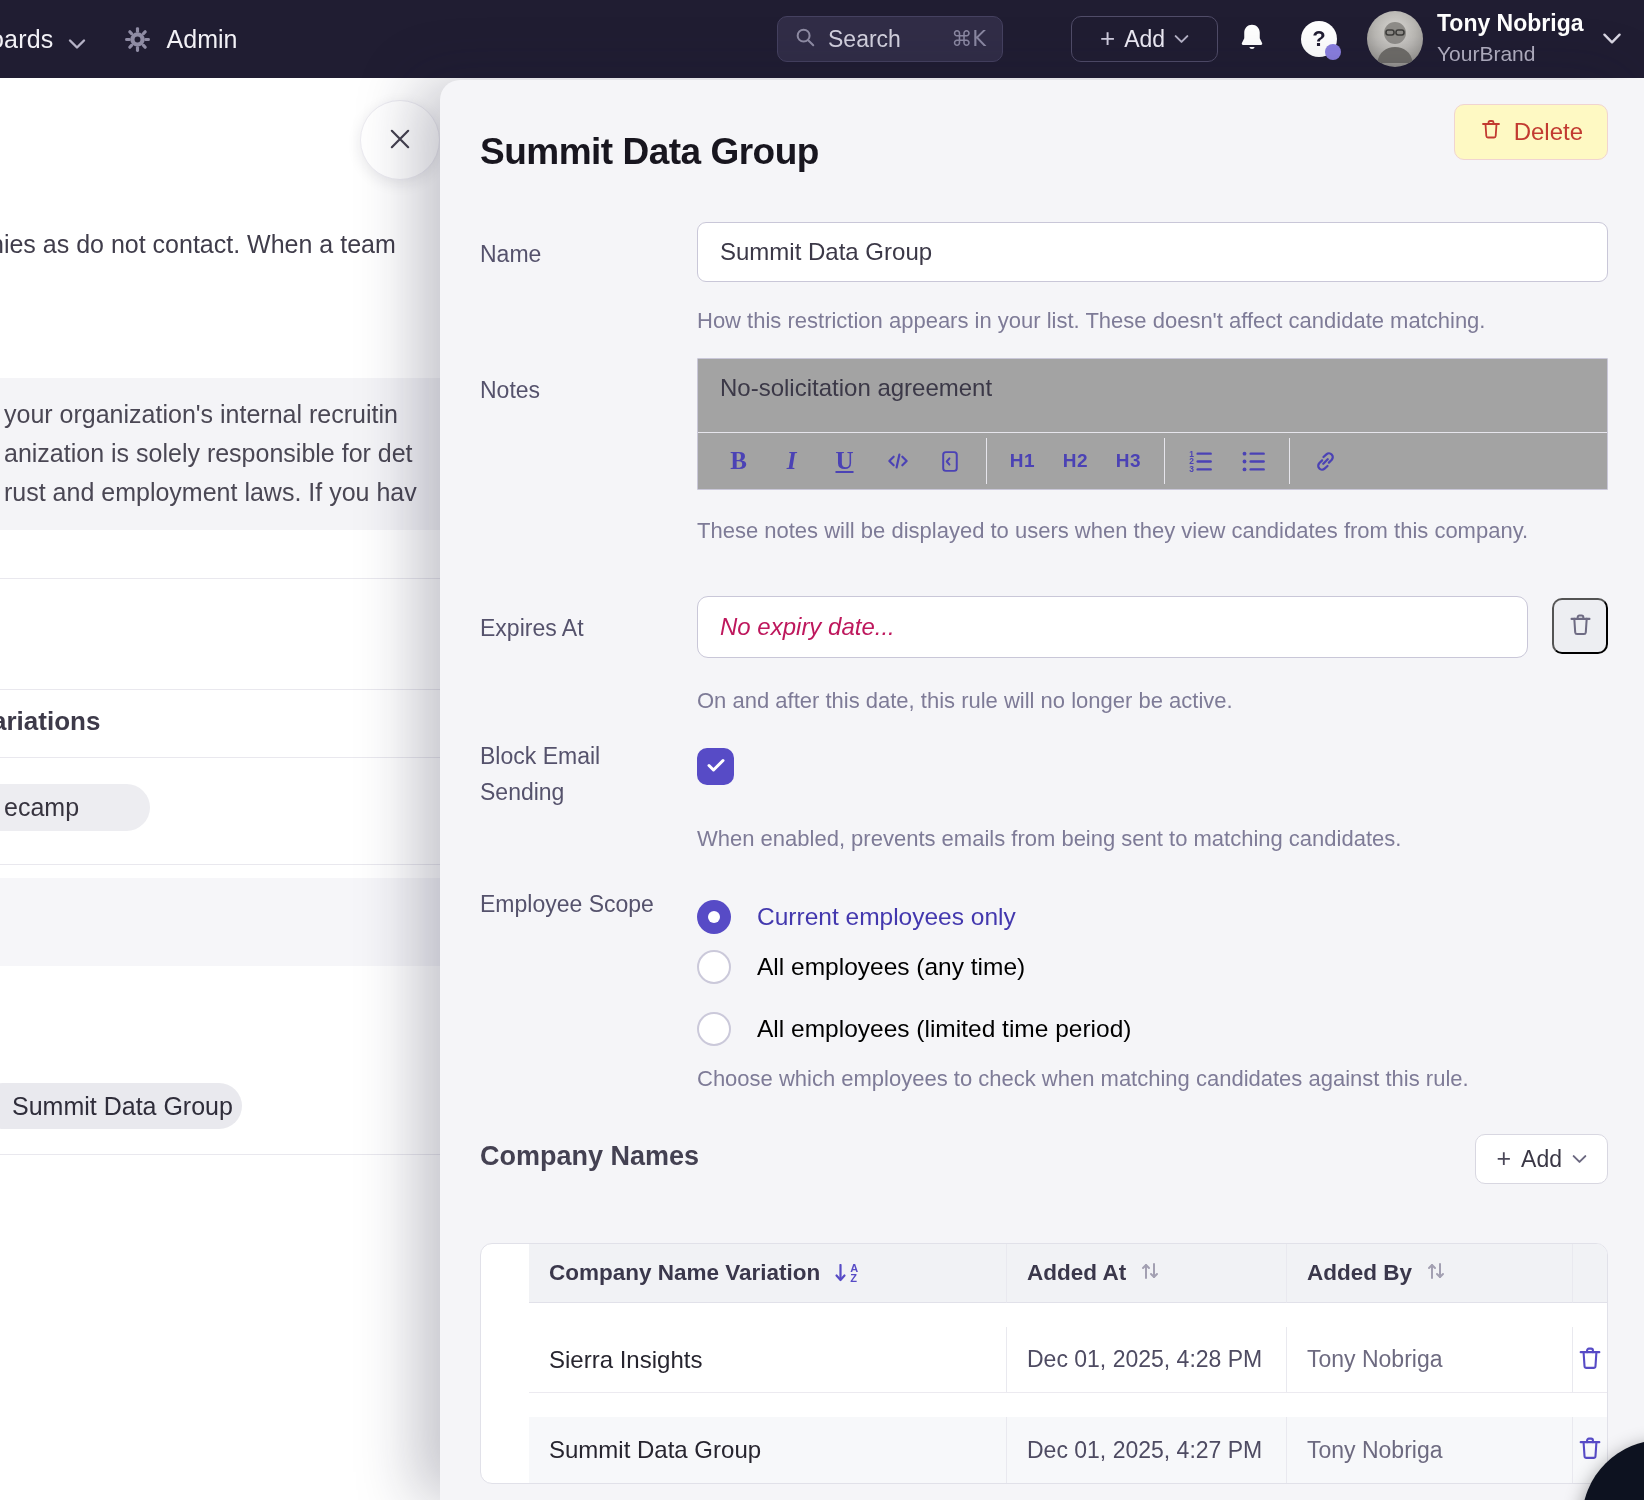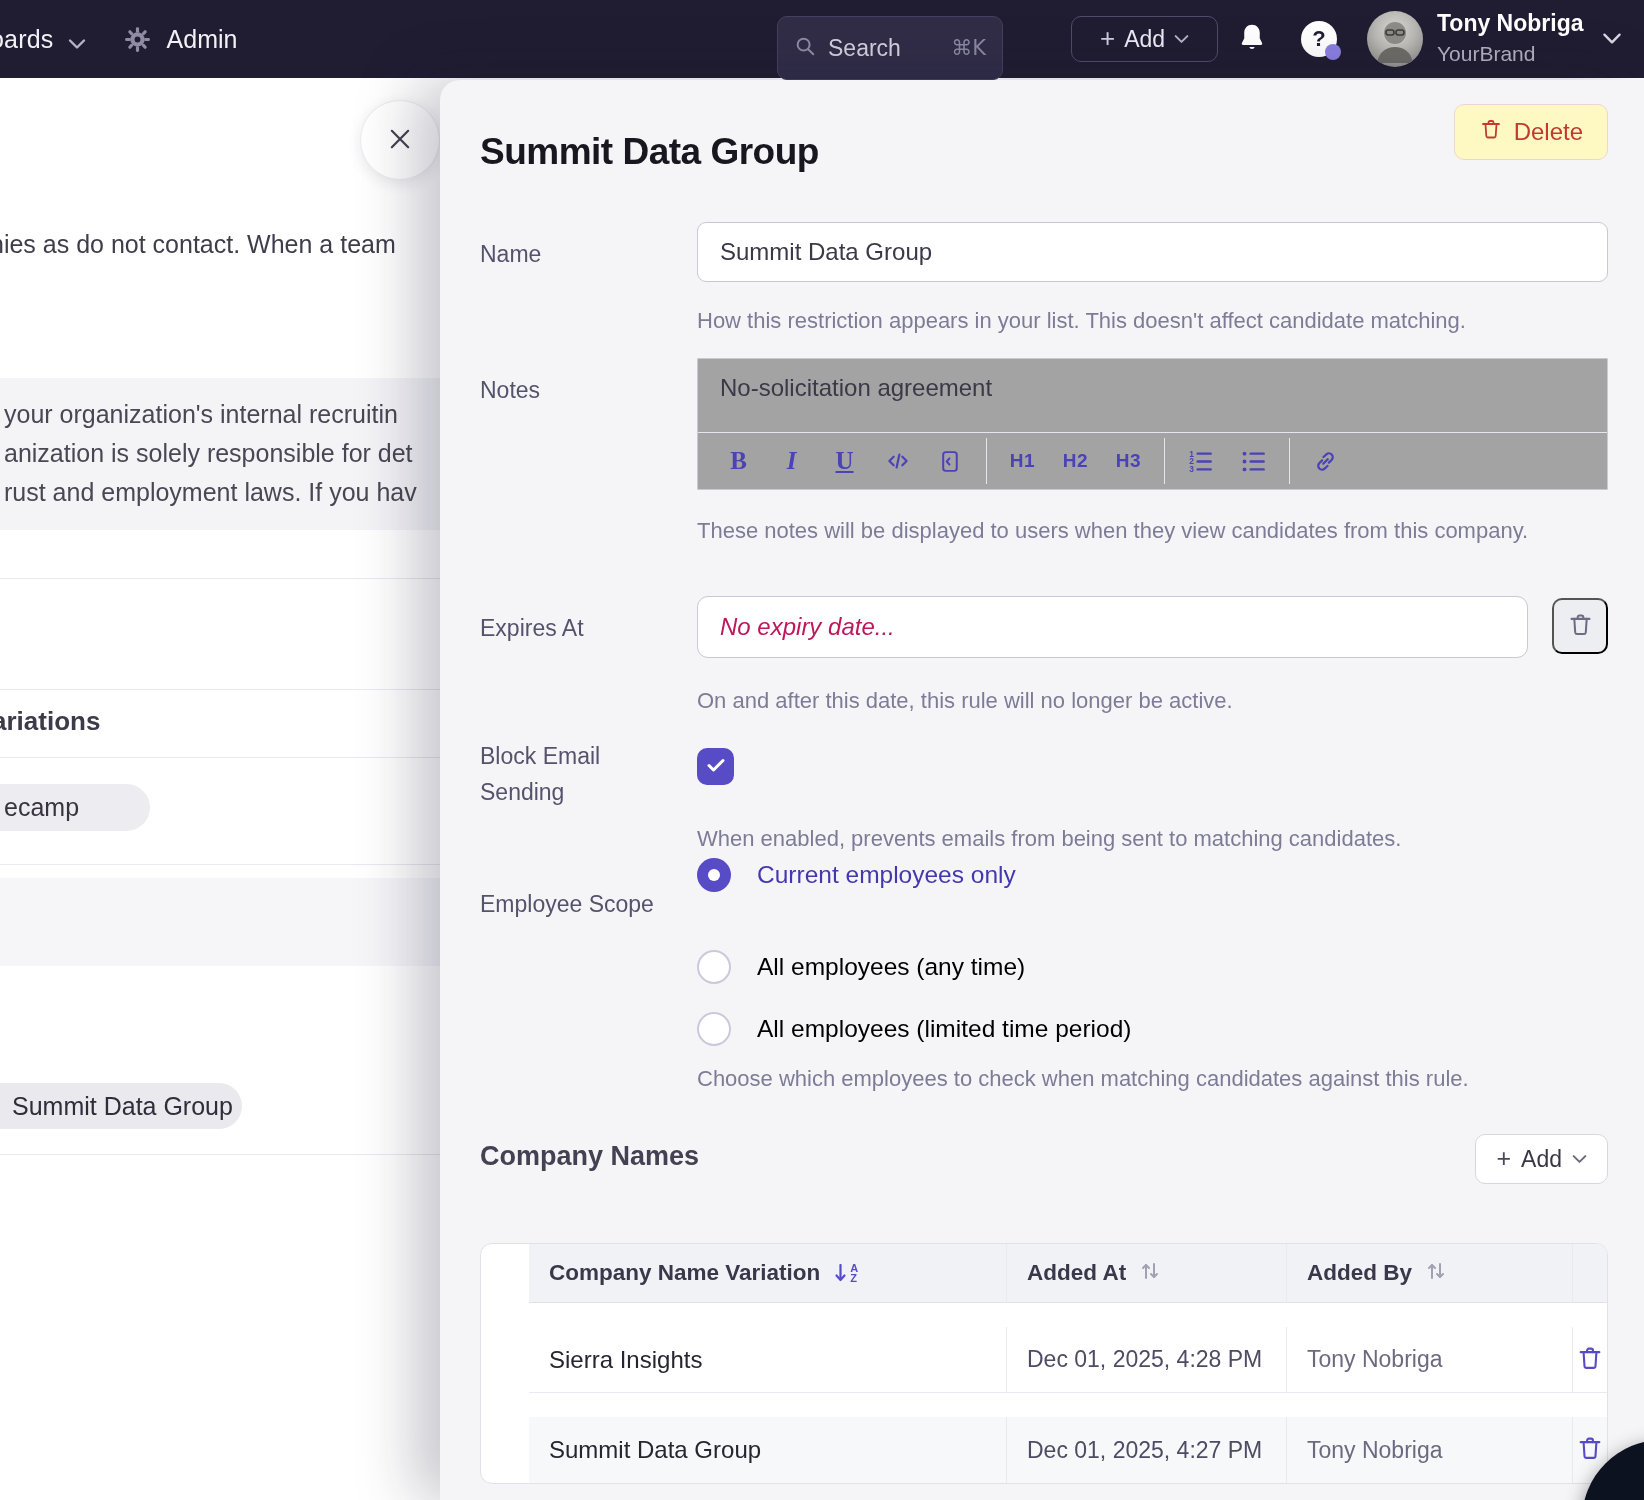--- a/index.html
+++ b/index.html
@@ -6,21 +6,21 @@
   .stage{position:relative;width:1644px;height:1500px;overflow:hidden;background:#ffffff;
          font-family:"Liberation Sans",sans-serif;-webkit-font-smoothing:antialiased;}
 
   
   .navbar{position:absolute;left:0;top:0;width:1644px;height:78px;background:#201d32;z-index:1;}
   .nav-left{position:absolute;left:-10px;top:0;height:78px;display:flex;align-items:center;color:#f2f1f6;font-size:25px;}
   .nav-left .frag{letter-spacing:.2px;}
   .nav-chev-sm{margin-left:14px;margin-top:4px;}
   .gear-wrap{margin-left:38px;display:flex;align-items:center;}
   .admin-label{margin-left:16px;}
-  .searchbox{position:absolute;left:777px;top:16px;width:226px;height:64px;background:#312d47;border:1px solid #454160;
+  .searchbox{position:absolute;left:777px;top:16px;width:226px;height:46px;background:#312d47;border:1px solid #454160;
              border-radius:10px;display:flex;align-items:center;padding:0 16px;box-sizing:border-box;}
   .searchbox .ph{color:#d3d1de;font-size:23px;margin-left:12px;flex:1;}
   .searchbox .kbd{color:#8b88a2;font-size:21px;font-family:"DejaVu Sans",sans-serif;}
   .nav-add{position:absolute;left:1071px;top:16px;width:147px;height:46px;border:1.5px solid #504c68;border-radius:10px;
            box-sizing:border-box;display:flex;align-items:center;justify-content:center;gap:9px;color:#eceaf4;font-size:23px;background:transparent;}
   .nav-add .plus{font-size:26px;font-weight:400;margin-top:-2px;color:#cfccdd;}
   .bell-wrap{position:absolute;left:1237px;top:23px;}
   .help-bub{position:absolute;left:1301px;top:21px;width:36px;height:36px;border-radius:50%;background:#fff;display:flex;
             align-items:center;justify-content:center;font-size:22px;font-weight:700;color:#201d32;}
   .help-bub .dot{position:absolute;right:-4px;bottom:-3px;width:16px;height:16px;border-radius:50%;background:#8a7fe0;}
@@ -228,21 +228,21 @@
             <path d="M6.5 7l.8 12c.1.9.8 1.5 1.6 1.5h6.2c.8 0 1.5-.6 1.6-1.5l.8-12"></path>
           </svg>
       </span>
       <span>Delete</span>
     </button>
 
     <div class="f-label" style="top:156px">Name</div>
     <div class="text-input" style="top:142px">
       <span>Summit Data Group</span>
     </div>
-    <div class="helper" style="top:224px">How this restriction appears in your list. This doesn't affect candidate matching.</div>
+    <div class="helper" style="top:224px">How this restriction appears in your list. These doesn't affect candidate matching.</div>
 
     <div class="f-label" style="top:292px">Notes</div>
     <div class="editor">
       <div class="editor-text">No-solicitation agreement</div>
       <div class="editor-divider"></div>
       <div class="toolbar">
         <span class="tb serif">B</span>
         <span class="tb serif it">I</span>
         <span class="tb serif un">U</span>
         <span class="tb">
@@ -322,21 +322,21 @@
     <div class="checkbox">
       <span>
         <svg width="24" height="24" viewBox="0 0 24 24" fill="none" stroke="#ffffff" stroke-width="3" stroke-linecap="round" stroke-linejoin="round">
             <path d="M5 12.5l4.5 4.5L19 7.5"></path>
           </svg>
       </span>
     </div>
     <div class="helper" style="top:742px">When enabled, prevents emails from being sent to matching candidates.</div>
 
     <div class="f-label" style="top:806px">Employee Scope</div>
-    <div class="radio-row" style="top:775px">
+    <div class="radio-row" style="top:817px">
       <span class="radio on"></span>
       <span class="radio-label sel">Current employees only</span>
     </div>
     <div class="radio-row" style="top:867px">
       <span class="radio off"></span>
       <span class="radio-label">All employees (any time)</span>
     </div>
     <div class="radio-row" style="top:929px">
       <span class="radio off"></span>
       <span class="radio-label">All employees (limited time period)</span>

